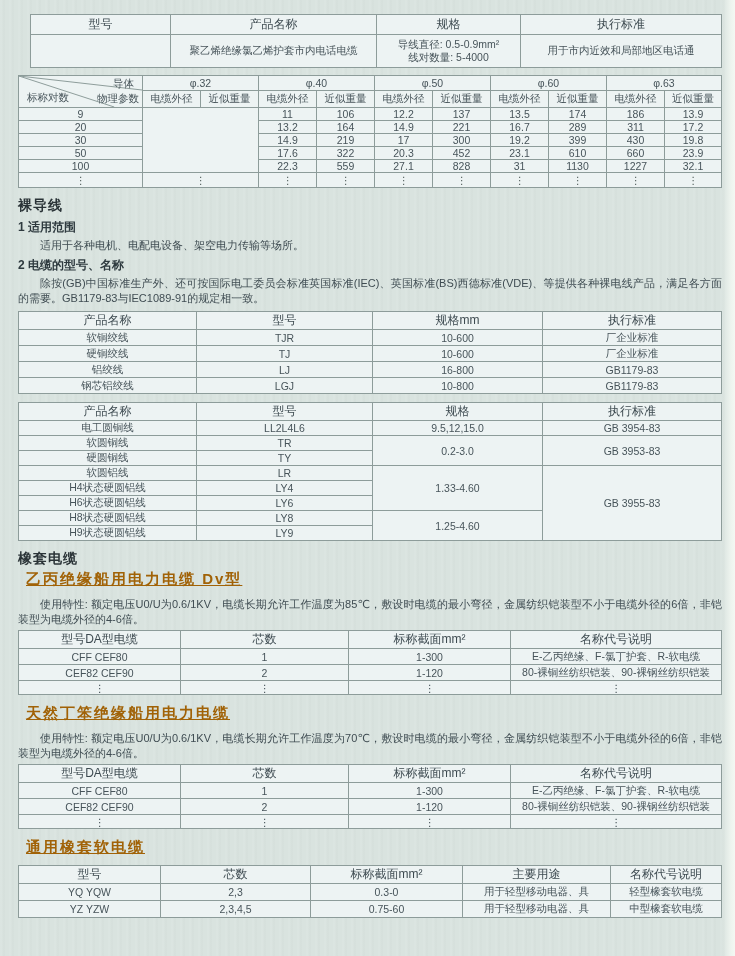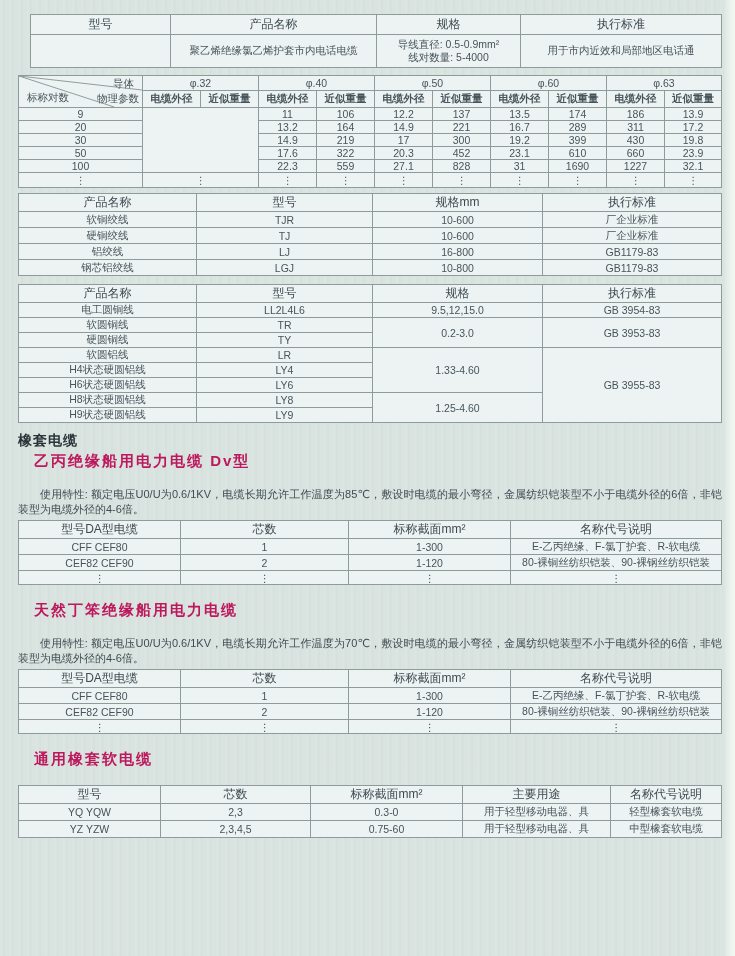--- a/index.html
+++ b/index.html
@@ -12,32 +12,32 @@
   }
   .edge-right{position:absolute;top:0;right:0;width:13px;height:100%;
     background:linear-gradient(90deg, rgba(240,246,242,0) 0%, #eef4ef 70%, #f4f8f3 100%);}
   .page{position:relative;padding:14px 13px 0 18px;}
   table{border-collapse:collapse;table-layout:fixed;background:#edf3f3;}
   td,th{border:1px solid #8d9c9a;text-align:center;vertical-align:middle;
     font-weight:normal;font-size:10.5px;color:#47545a;padding:0 2px;overflow:hidden;}
   table{border:1px solid #7f9290;}
   .hd{font-size:12px;color:#3d4a50;}
   h2{font-size:14px;margin:0;color:#2a3337;letter-spacing:1px;}
-  h3{font-size:15px;margin:16px;color:#be185d;letter-spacing:2px;}
+  h3{font-size:15px;margin:8px;color:#a16207;letter-spacing:2px;text-decoration:underline;}
   .numline{font-size:12px;font-weight:bold;color:#2e3a3f;margin:4px 0 2px 0;}
   p.bodytext{font-size:11px;line-height:15px;margin:2px 0;text-indent:2em;color:#3f4c52;text-align:justify;}
   
   .t1{width:692px;margin-left:12px;}
   .t1 th{height:19px;}
   .t1 td{height:32px;}
   .t1 .spec div{line-height:13px;}
   
   .t2{width:704px;margin-top:7px;}
   .t2 th{height:14px;}
-  .t2 .subh th{height:16px;font-weight:bold;}
+  .t2 .subh th{height:16px;}
   .t2 td{height:12px;}
   .t2 .ell td{height:14px;color:#55625f;}
   .corner{position:relative;padding:4px;}
   .corner svg{position:absolute;left:0;top:0;width:100%;height:100%;}
   .corner svg line{stroke:#8d9c9a;stroke-width:1;}
   .corner .ct{position:absolute;top:1px;right:8px;}
   .corner .cm{position:absolute;top:16px;right:3px;}
   .corner .cb{position:absolute;bottom:2px;left:8px;}
   
   .sec{margin-top:9px;}
@@ -178,39 +178,46 @@
       <td>660</td>
       <td>23.9</td>
     </tr>
     <tr>
       <td>100</td>
       <td>22.3</td>
       <td>559</td>
       <td>27.1</td>
       <td>828</td>
       <td>31</td>
-      <td>1690</td>
+      <td>1130</td>
       <td>1227</td>
       <td>32.1</td>
     </tr>
     <tr class="ell">
       <td>⋮</td>
       <td colspan="2">⋮</td>
       <td>⋮</td>
       <td>⋮</td>
       <td>⋮</td>
       <td>⋮</td>
       <td>⋮</td>
       <td>⋮</td>
       <td>⋮</td>
       <td>⋮</td>
     </tr>
   </tbody>
     </table>
 
+  <div class="sec">
+    <h2>裸导线</h2>
+    <div class="numline">1  适用范围</div>
+    <p class="bodytext">适用于各种电机、电配电设备、架空电力传输等场所。</p>
+    <div class="numline">2  电缆的型号、名称</div>
+    <p class="bodytext">除按(GB)中国标准生产外、还可按国际电工委员会标准英国标准(IEC)、英国标准(BS)西德标准(VDE)、等提供各种裸电线产品，满足各方面的需要。GB1179-83与IEC1089-91的规定相一致。</p>
+  </div>
 
   <table class="t3">
     <colgroup>
         <col style="width:178px">
         <col style="width:176px">
         <col style="width:170px">
         <col>
       </colgroup>
     <tbody>
         <tr>

